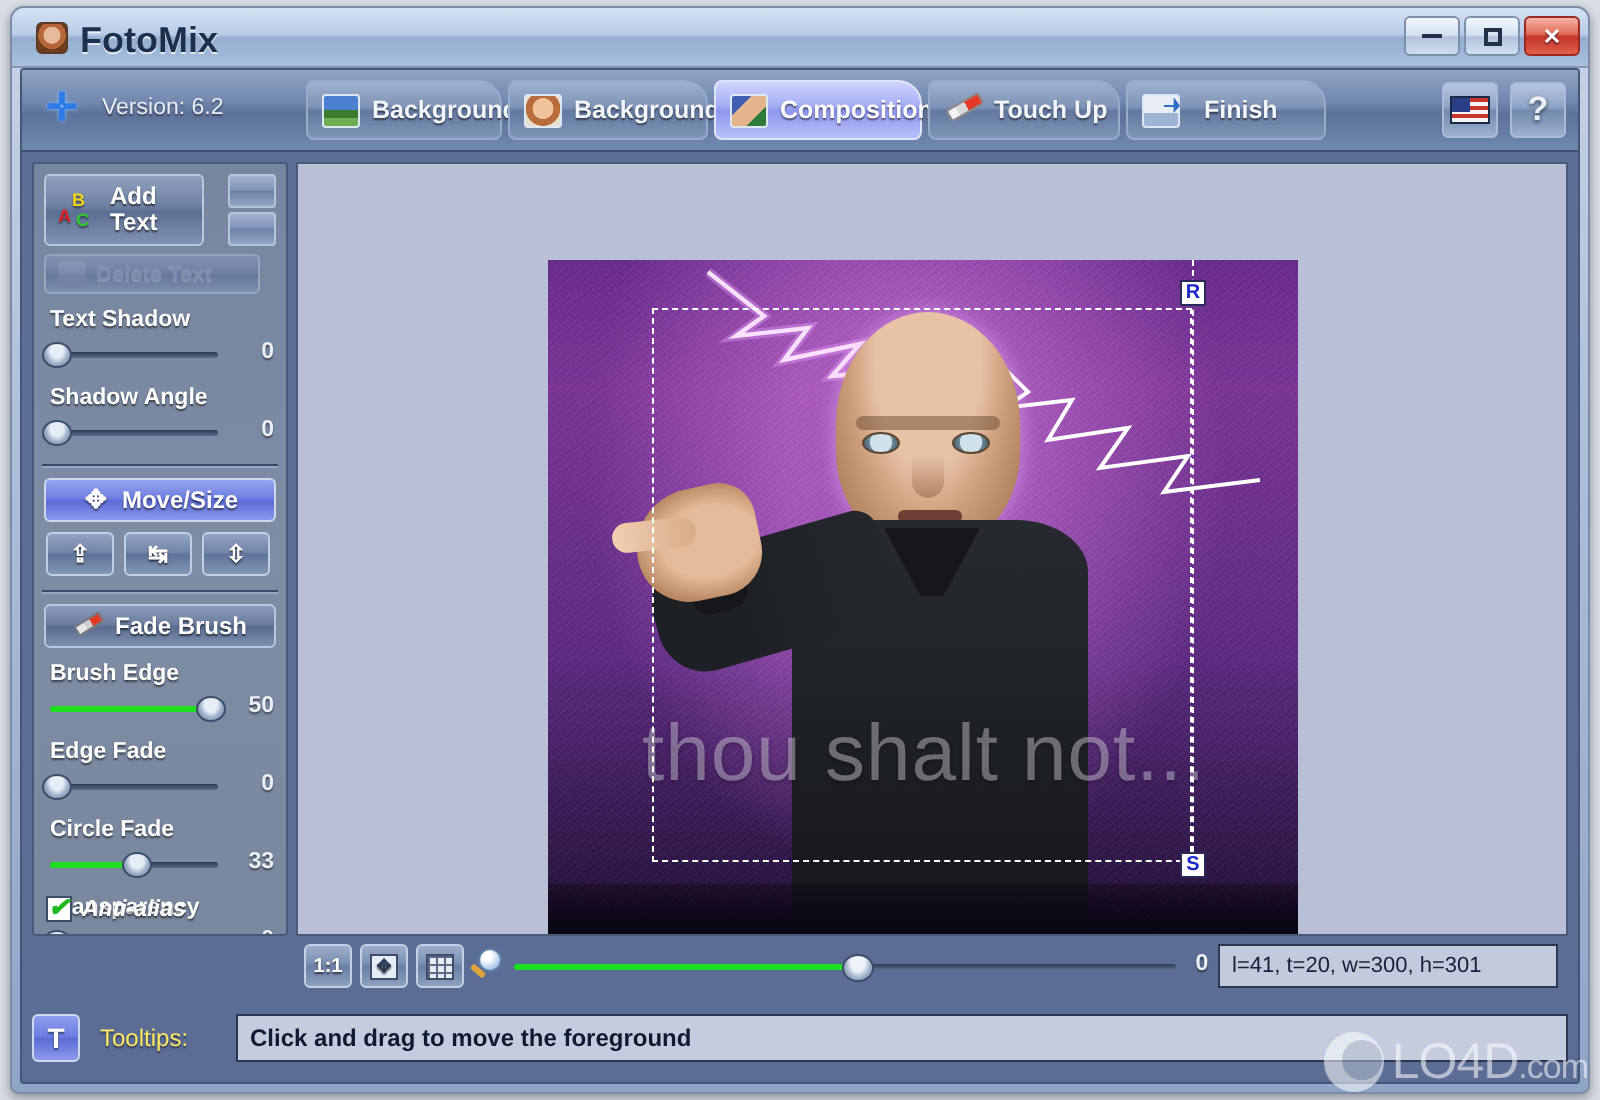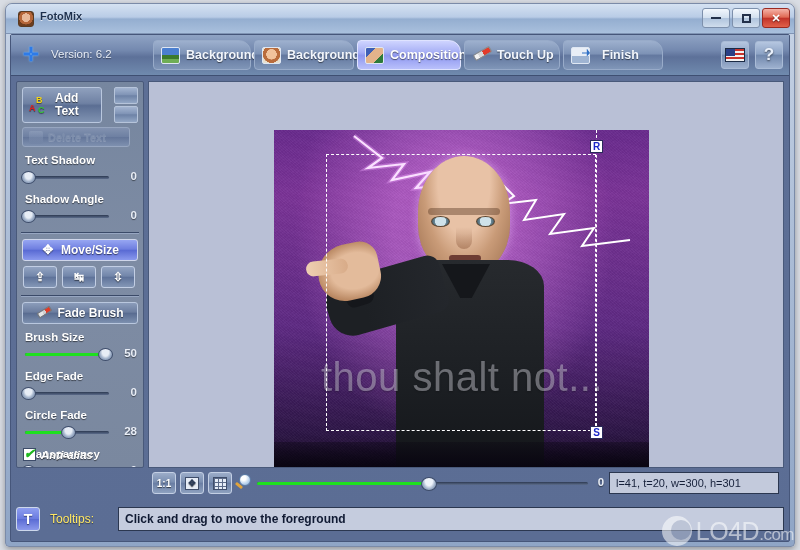--- a/index.html
+++ b/index.html
@@ -19,21 +19,21 @@
     overflow: hidden;
   }
   #titlebar {
     position: absolute; left: 0; top: 0; width: 100%; height: 30px;
     background: linear-gradient(to bottom, #d5e2f2 0%, #b9cce6 45%, #94aed0 52%, #a9c0dd 100%);
     border-bottom: 1px solid #8094b4;
     border-radius: 6px 6px 0 0;
   }
   #title-text {
     position: absolute; left: 34px; top: 6px;
-    font-size: 11px; color: #1c2f4d; font-weight: bold;
+    font-size: 18px; color: #1c2f4d; font-weight: bold;
     text-shadow: 0 1px 0 rgba(255,255,255,.7);
     text-align: center;
   }
   #app-icon {
     position: absolute; left: 12px; top: 7px; width: 16px; height: 16px;
     border-radius: 3px;
     background: radial-gradient(circle at 50% 40%, #e8b89a 0 38%, #b5663a 40% 62%, #6d3d1f 64% 100%);
     border: 1px solid #5a3a22;
   }
   .winbtn {
@@ -558,42 +558,42 @@
         </div>
       </div>
 
       <div class="divider"></div>
 
       <div id="btn-fadebrush">
         <span class="brush-ico"></span>
         <span>Fade Brush</span>
       </div>
 
-      <div class="slider-label">Brush Size</div>
+      <div class="slider-label">Brush Edge</div>
       <div class="slider-row">
         <div class="slider-track"></div>
         <div class="slider-fill" style="width:80px;"></div>
         <div class="slider-knob" style="left:82px;"></div>
         <div class="slider-val">50</div>
       </div>
 
       <div class="slider-label">Edge Fade</div>
       <div class="slider-row">
         <div class="slider-track"></div>
         <div class="slider-fill" style="width:3px;"></div>
         <div class="slider-knob" style="left:5px;"></div>
         <div class="slider-val">0</div>
       </div>
 
       <div class="slider-label">Circle Fade</div>
       <div class="slider-row">
         <div class="slider-track"></div>
         <div class="slider-fill" style="width:43px;"></div>
         <div class="slider-knob" style="left:45px;"></div>
-        <div class="slider-val">28</div>
+        <div class="slider-val">33</div>
       </div>
 
       <div class="slider-label">Transparency</div>
       <div class="slider-row">
 
         <div class="slider-knob" style="left:5px;"></div>
         <div class="slider-val">0</div>
       </div>
 
       <div id="antialias-row">

